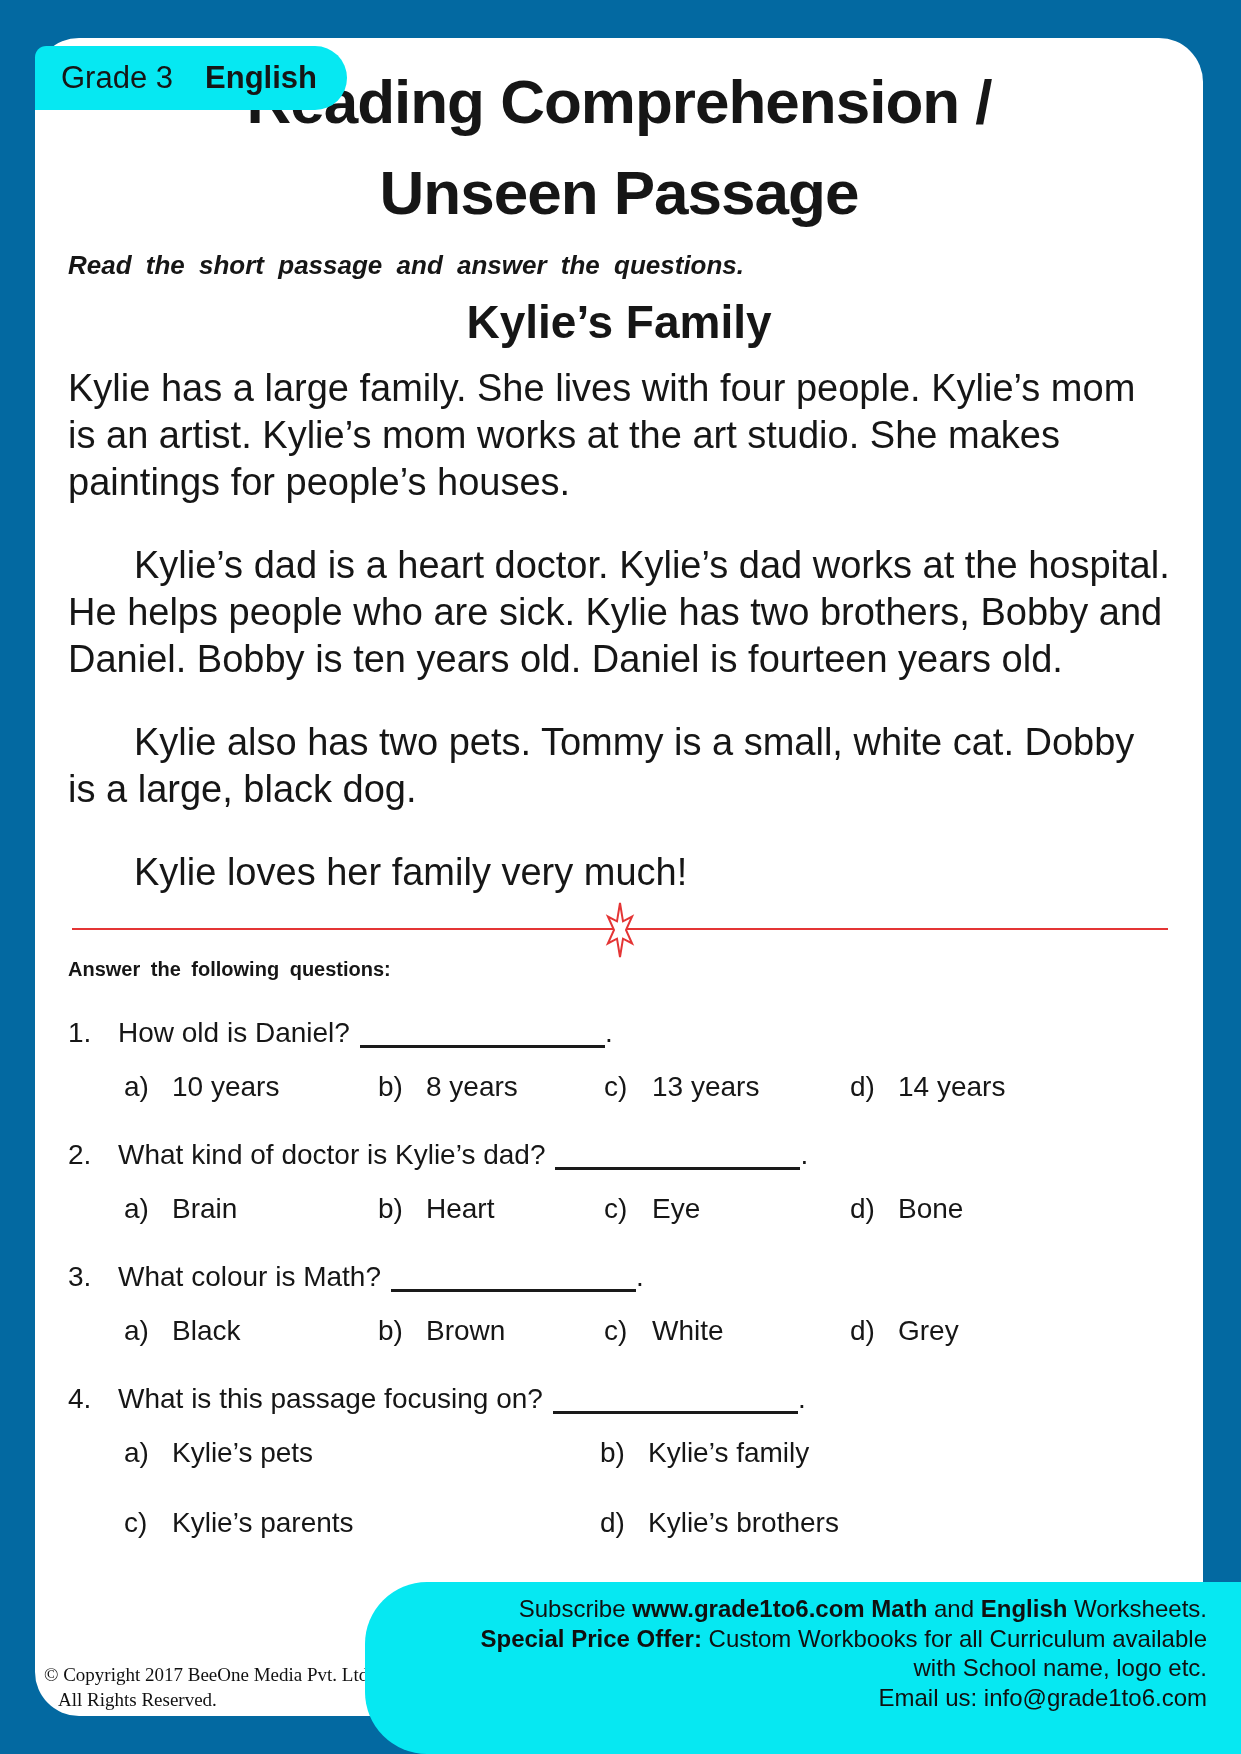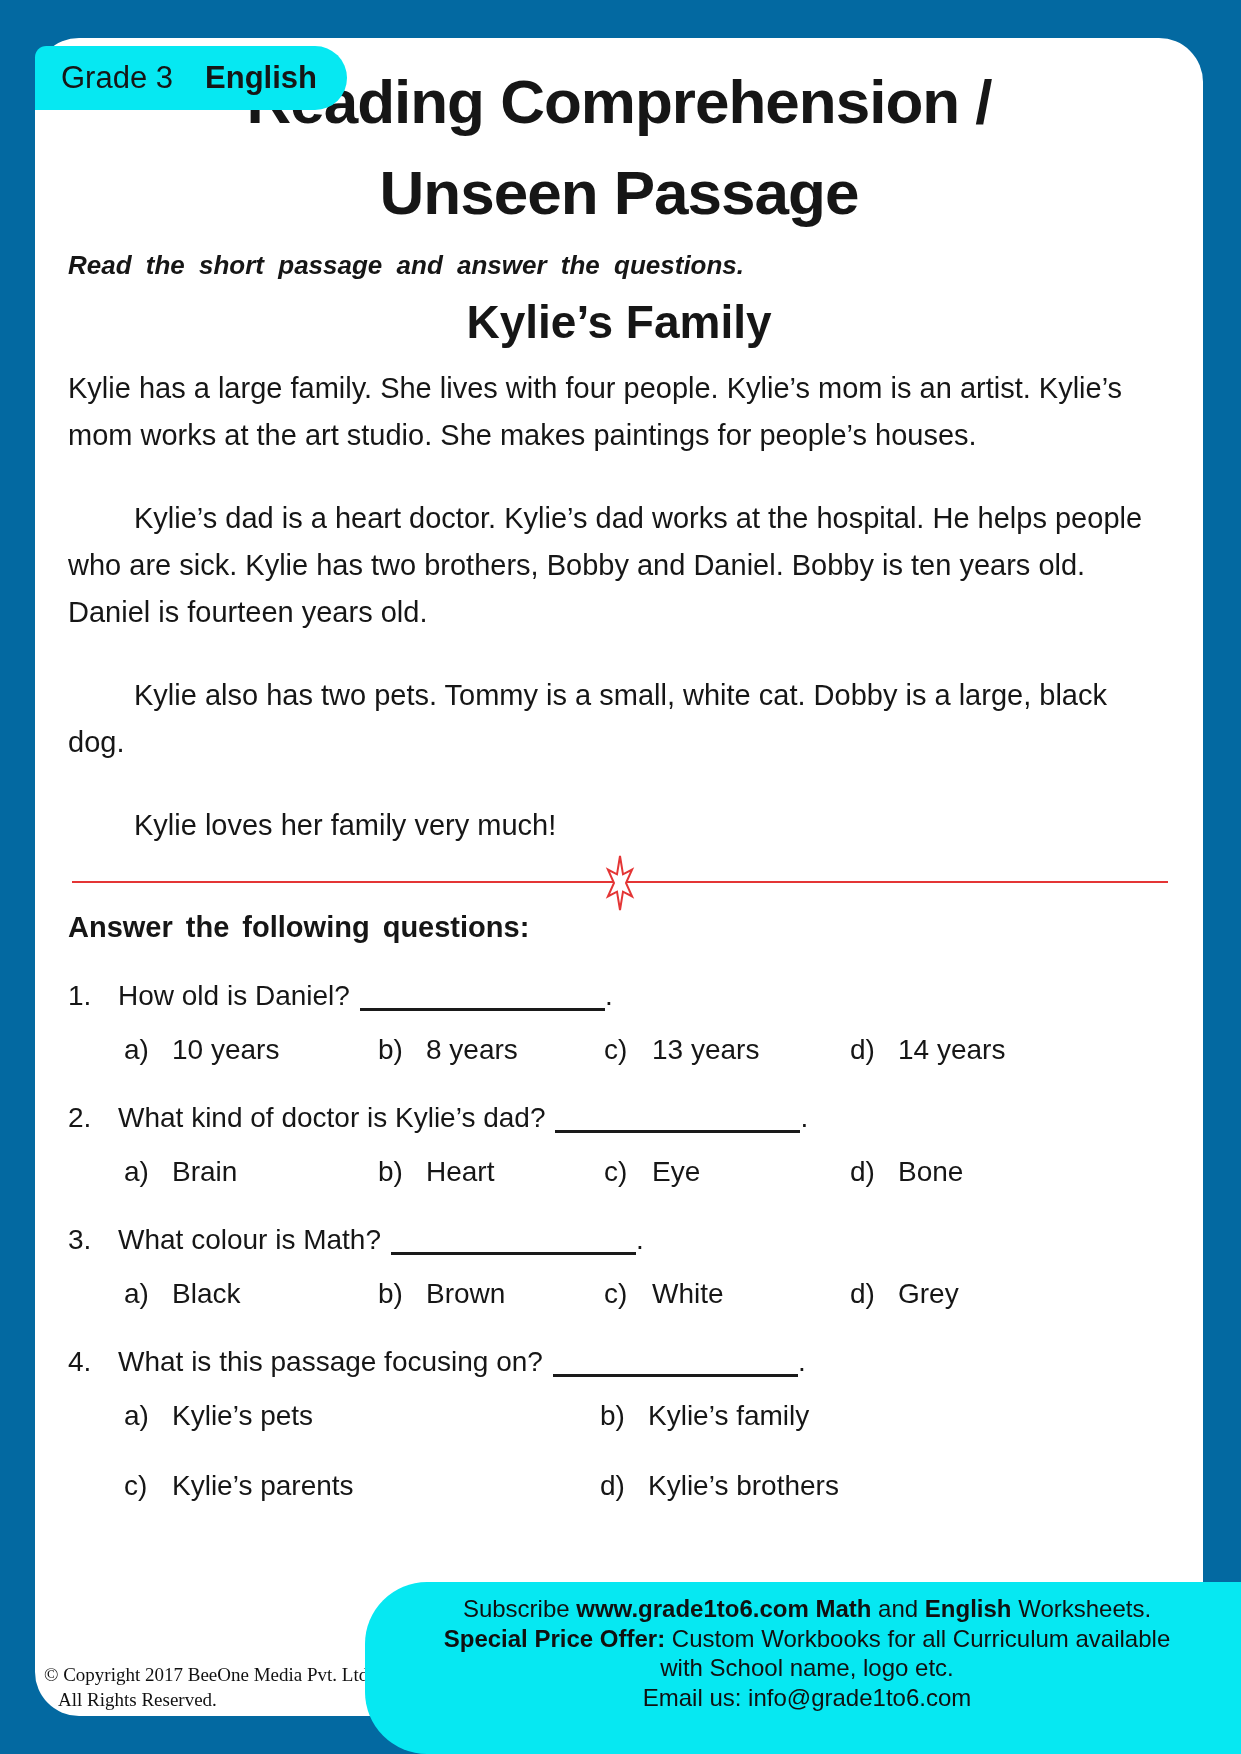--- a/index.html
+++ b/index.html
@@ -9,37 +9,37 @@
          border-radius:44px;z-index:1;}
   .badge{position:absolute;left:35px;top:46px;width:312px;height:64px;background:#06e8f2;
          border-radius:12px 34px 34px 0;display:flex;align-items:center;gap:32px;
          padding-left:26px;box-sizing:border-box;font-size:31px;z-index:3;}
   .badge .grade{font-weight:400;}
   .badge .subject{font-weight:700;}
   .content{position:absolute;left:68px;top:0;width:1102px;z-index:2;}
   .title{margin:56px 0 0;font-weight:700;font-size:62px;line-height:91px;text-align:center;letter-spacing:-1px;}
   .instruction{margin:12px 0 0;font-size:26px;font-weight:700;font-style:italic;word-spacing:7px;}
   .passage-title{margin:14px 0 0;font-size:46px;font-weight:700;text-align:center;}
-  .para{margin:16px 0 0;font-size:29px;line-height:47px;}
+  .para{margin:16px 0 0;font-size:38px;line-height:47px;}
   .para.indent{text-indent:66px;margin-top:36px;}
   .divider{position:relative;height:54px;margin:6px 2px 0 4px;}
   .divider .line{position:absolute;left:0;right:0;top:26px;border-top:2px solid #e43535;}
   .divider svg{position:absolute;left:50%;top:0;transform:translateX(-50%);}
-  .q-heading{margin:2px 0 8px;font-size:29px;font-weight:700;word-spacing:5px;}
+  .q-heading{margin:2px 0 8px;font-size:20px;font-weight:700;word-spacing:5px;}
   .question{margin:34px 0 0;font-size:28px;display:flex;align-items:baseline;}
   .q-num{width:50px;flex:0 0 auto;}
   .blank{display:inline-block;width:245px;height:30px;border-bottom:3px solid #1a1a1a;
          margin-left:10px;vertical-align:-6px;}
   .options{margin-top:22px;padding-left:56px;font-size:28px;display:grid;}
   .options.four{grid-template-columns:254px 226px 246px auto;}
   .options.two{grid-template-columns:476px auto;row-gap:38px;}
   .opt{display:flex;align-items:baseline;}
   .opt-label{width:48px;flex:0 0 auto;}
   .promo{position:absolute;left:365px;top:1582px;right:0;bottom:0;background:#06e8f2;
-         border-radius:62px 0 0 62px;z-index:4;text-align:center;box-sizing:border-box;
+         border-radius:62px 0 0 62px;z-index:4;text-align:right;box-sizing:border-box;
          padding:12px 34px 0 42px;font-size:24px;line-height:29.5px;color:#101010;}
   .promo b{font-weight:700;}
   .copyright{position:absolute;left:44px;top:1662px;z-index:2;
              font-family:"Liberation Serif",serif;font-size:19px;line-height:25px;color:#111111;}
   .copyright .cr2{margin-left:14px;}
 </style>
 </head>
 <body>
 
 <div class="page">

